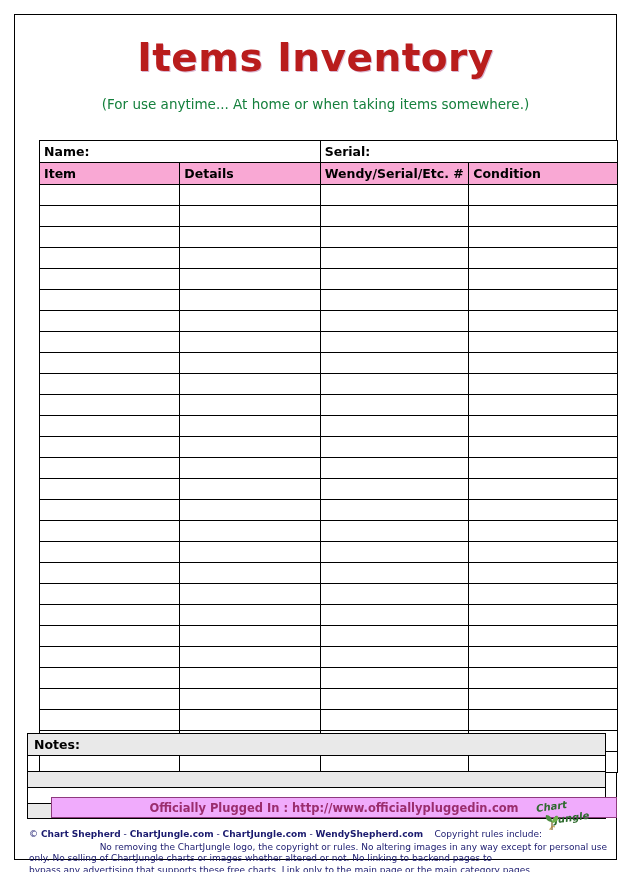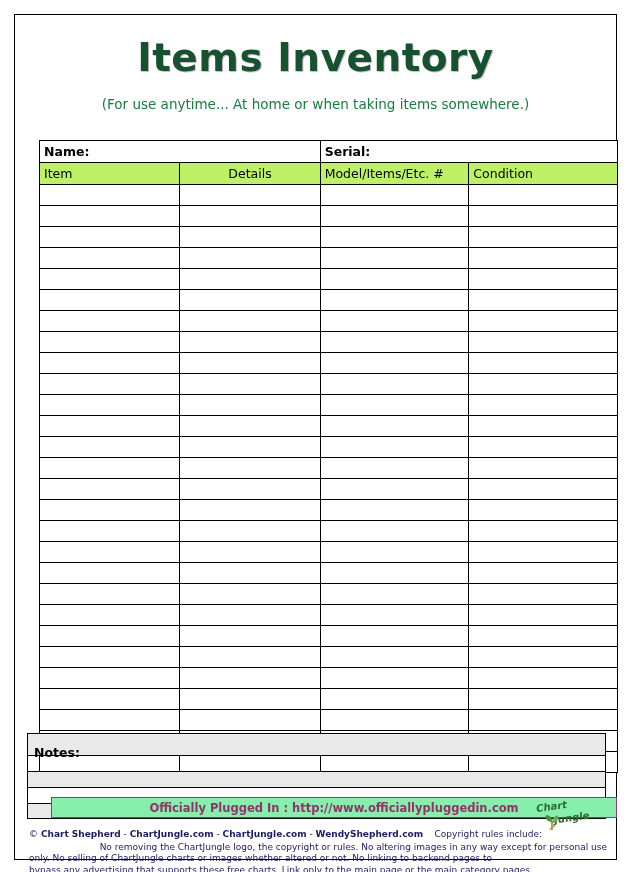--- a/index.html
+++ b/index.html
@@ -31,21 +31,21 @@
     box-sizing: border-box;
   }
   .title {
     margin: 0;
     padding-top: 20px;
     text-align: center;
     font-family: "DejaVu Sans", sans-serif;
     font-weight: bold;
     font-size: 39px;
     letter-spacing: 0.5px;
-    color: #14532d;
+    color: #b91c1c;
     text-shadow: 1px 1px 0 #d9b6d2;
   }
   .subtitle {
     margin: 0;
     padding-top: 16px;
     text-align: center;
     font-family: "DejaVu Sans", sans-serif;
     font-size: 13.5px;
     color: #15803d;
   }
@@ -70,42 +70,42 @@
     background: #ffffff;
   }
   table.inv tr.hdr1 td {
     height: 21px;
     font-weight: bold;
     font-size: 12.5px;
     background: #ffffff;
   }
   table.inv tr.hdr2 td {
     height: 21px;
-    font-weight: normal;
+    font-weight: bold;
     font-size: 12.5px;
-    background: #bef264;
+    background: #f9a8d4;
   }
   .col-item { width: 143px; }
-  .col-details { width: 163px; text-align: center; }
+  .col-details { width: 163px; }
   .col-model { width: 152px; }
   .col-cond { width: 121px; }
 
   .notes {
     position: absolute;
     left: 12px;
     top: 718px;
     width: 579px;
     box-sizing: border-box;
   }
   .notes-label {
     border: 1px solid #000000;
     border-bottom: none;
     height: 22px;
     line-height: 22px;
-    padding: 8px 6px;
+    padding: 0 6px;
     font-family: "DejaVu Sans", sans-serif;
     font-weight: bold;
     font-size: 12.5px;
     background: #e9e9e9;
     box-sizing: border-box;
   }
   .notes-line {
     border: 1px solid #000000;
     border-bottom: none;
     height: 16px;
@@ -121,21 +121,21 @@
     width: 566px;
     height: 21px;
     border: 1px solid #8e3a7e;
     box-sizing: border-box;
     text-align: center;
     line-height: 20px;
     font-family: "DejaVu Sans", sans-serif;
     font-weight: bold;
     font-size: 11.5px;
     color: #9b2d6e;
-    background: #86efac;
+    background: #f0abfc;
   }
 
   .logo {
     position: absolute;
     right: 16px;
     top: 786px;
     width: 70px;
     height: 34px;
     font-family: "DejaVu Sans", sans-serif;
   }
@@ -193,21 +193,21 @@
     <div class="tablewrap">
       <table class="inv">
         <tbody>
           <tr class="hdr1">
             <td colspan="2" class="col-item">Name:</td>
             <td colspan="2" class="col-model">Serial:</td>
           </tr>
           <tr class="hdr2">
             <td class="col-item">Item</td>
             <td class="col-details">Details</td>
-            <td class="col-model">Model/Items/Etc. #</td>
+            <td class="col-model">Wendy/Serial/Etc. #</td>
             <td class="col-cond">Condition</td>
           </tr>
 
         <tr>
               <td class="col-item"></td>
               <td class="col-details"></td>
               <td class="col-model"></td>
               <td class="col-cond"></td>
             </tr>
             <tr>

